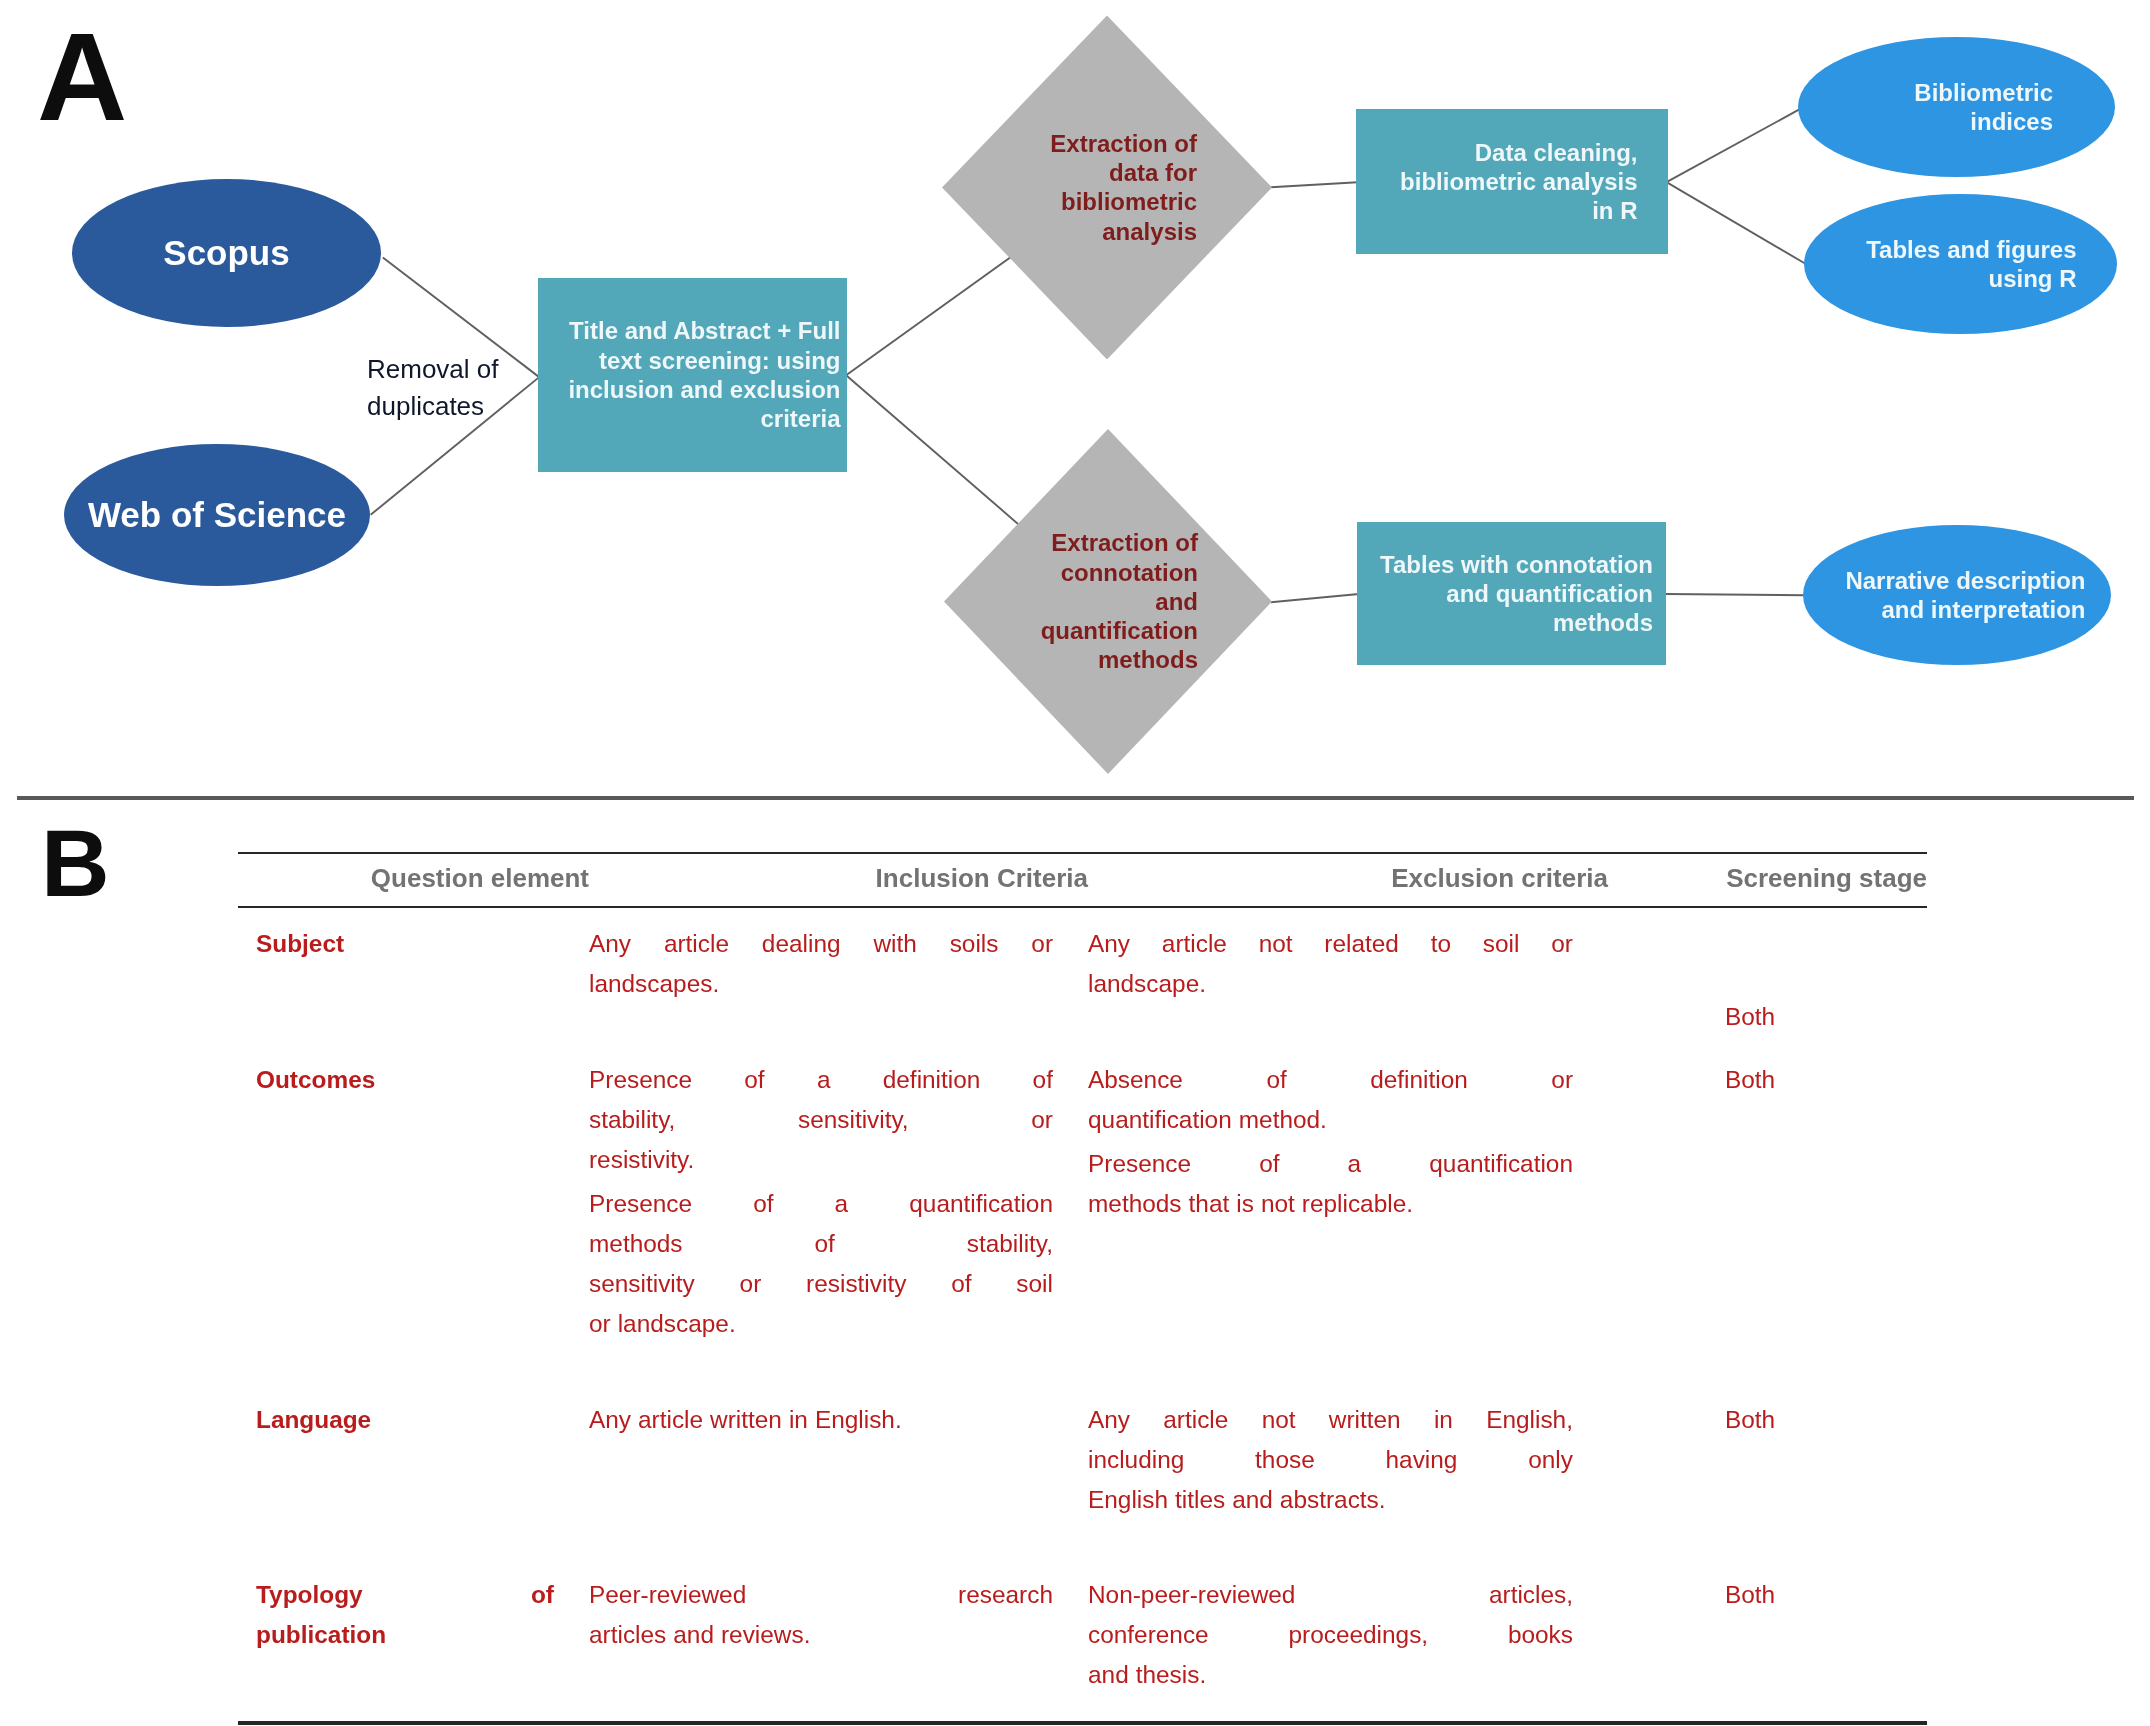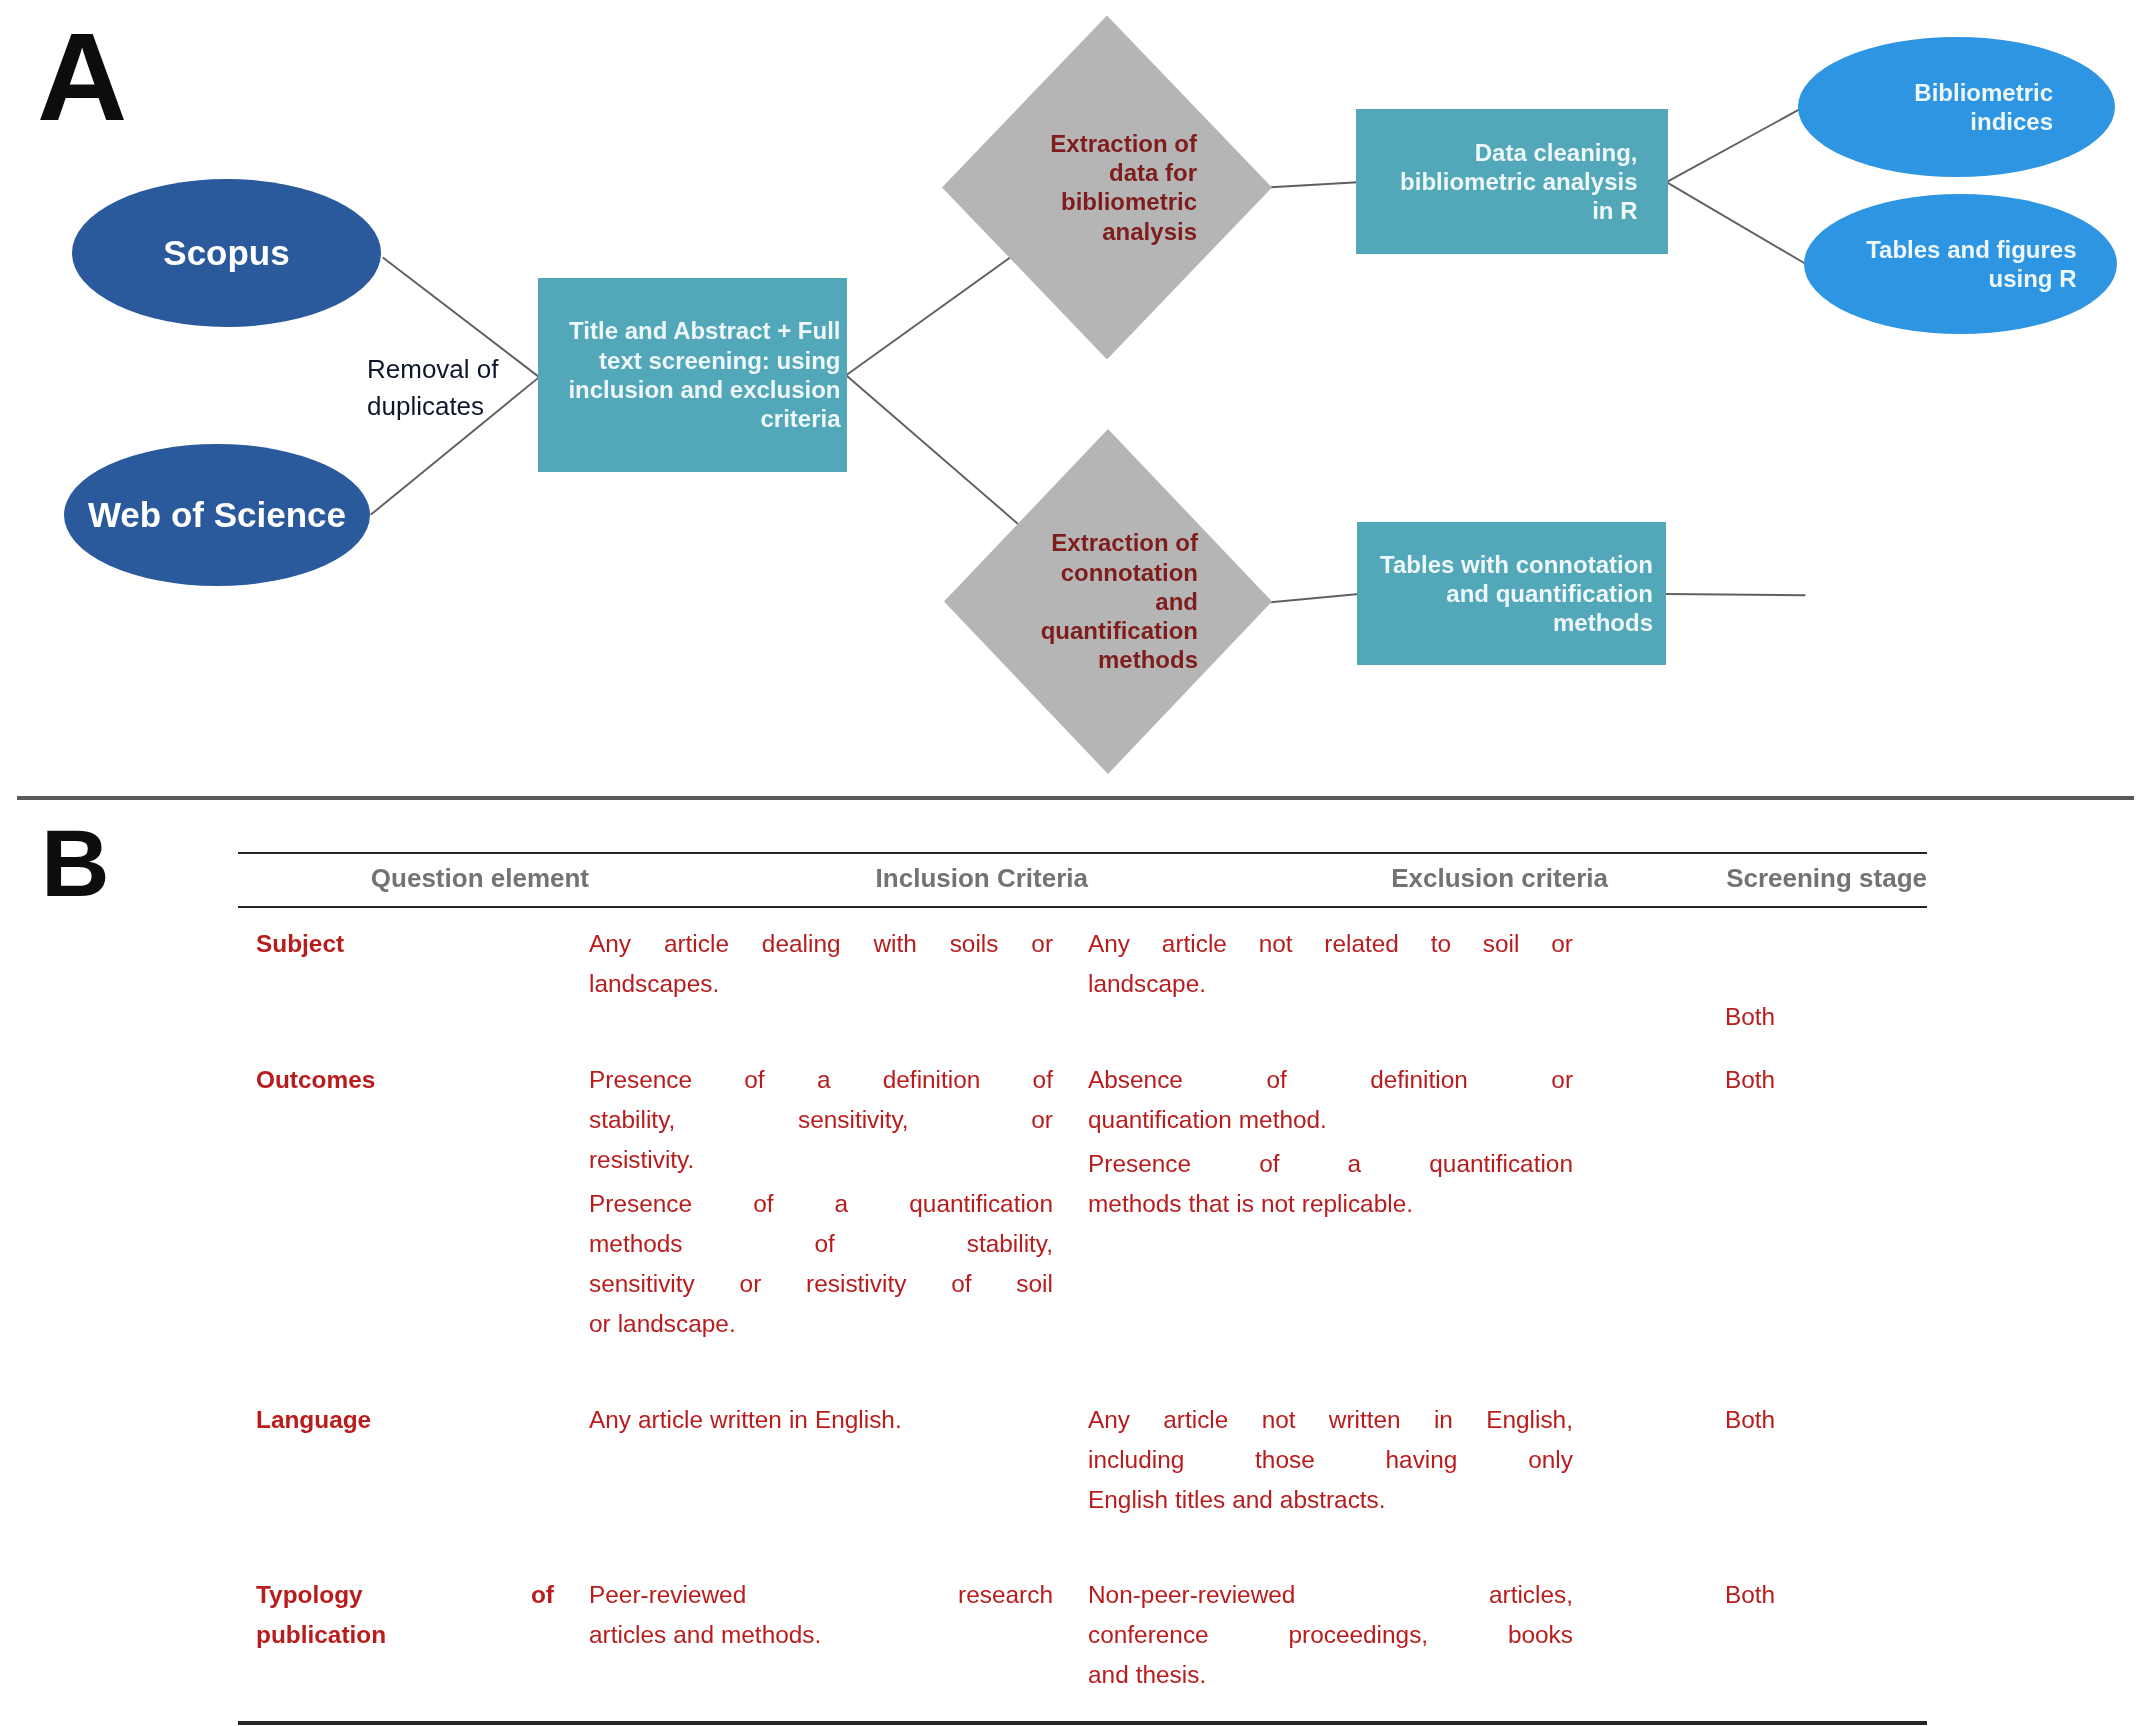--- a/index.html
+++ b/index.html
@@ -147,20 +147,23 @@
   </div>
 
   <div class="node diamond" id="n-d2">
     <div class="inner">Extraction of connotation and quantification methods</div>
   </div>
 
   <div class="node teal" id="n-box3">
     <div class="inner">Tables with connotation and quantification methods</div>
   </div>
 
+  <div class="node ellipse blue" id="n-e3">
+    <div class="inner">Narrative description and interpretation</div>
+  </div>
 
   <div class="divider"></div>
 
   <div class="panel-label" id="label-b">B</div>
 
   <table class="criteria">
     <colgroup>
       <col class="col-element">
         <col class="col-inclusion">
         <col class="col-exclusion">
@@ -360,21 +363,21 @@
           </td>
       <td class="cell-inclusion">
             <div class="para">
               <div class="tline">
                 <span>Peer-reviewed</span>
                 <span>research</span>
               </div>
               <div class="tline tlast">
                 <span>articles</span>
                 <span>and</span>
-                <span>methods.</span>
+                <span>reviews.</span>
               </div>
             </div>
           </td>
       <td class="cell-exclusion">
             <div class="para">
               <div class="tline">
                 <span>Non-peer-reviewed</span>
                 <span>articles,</span>
               </div>
               <div class="tline">

